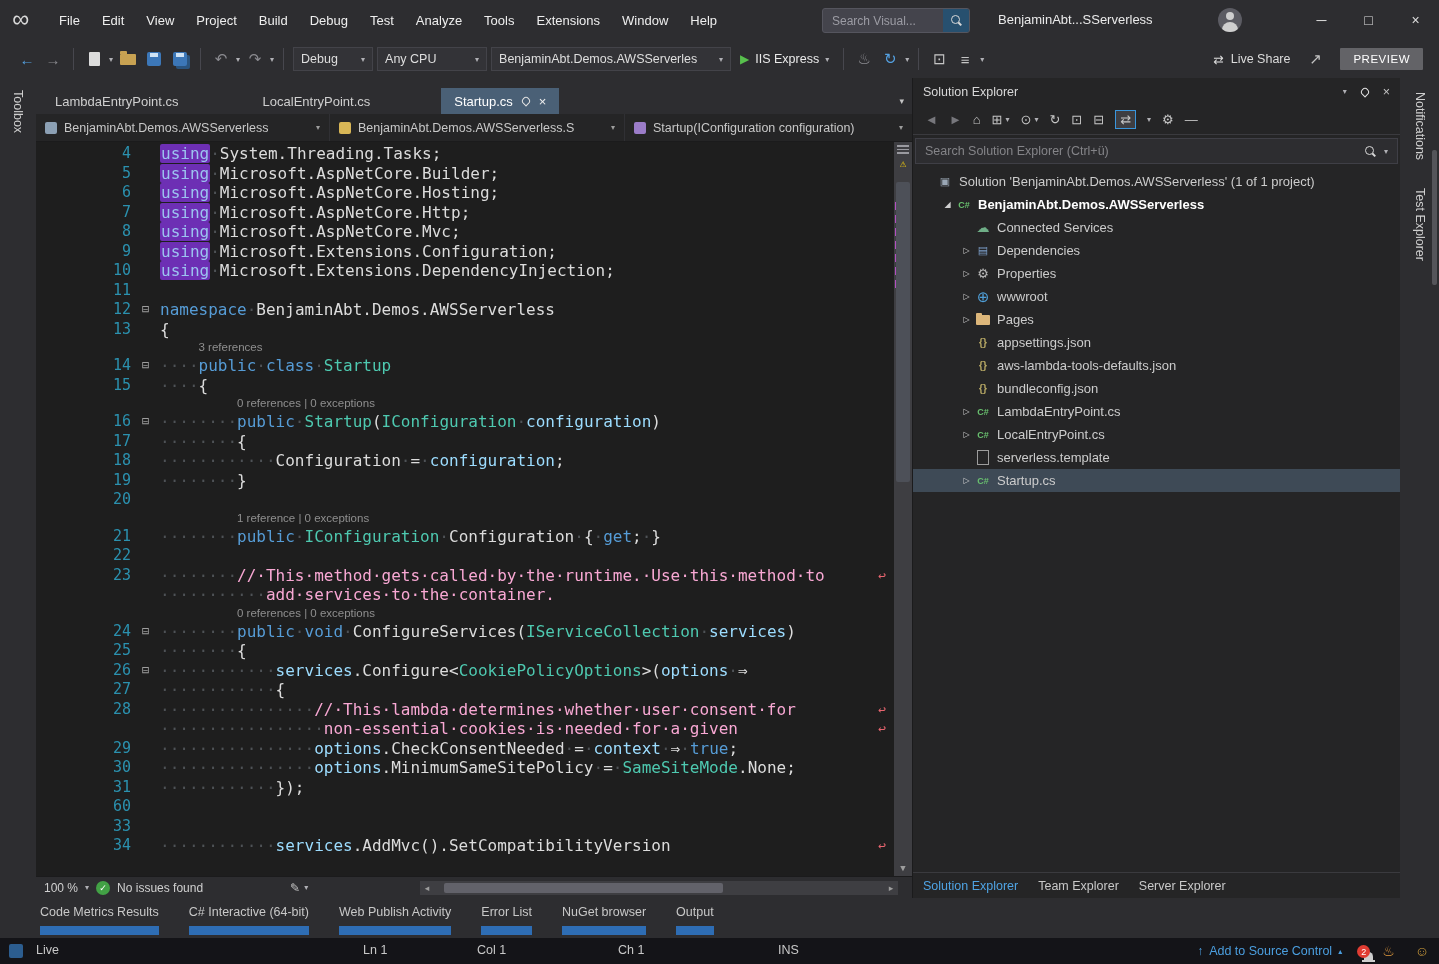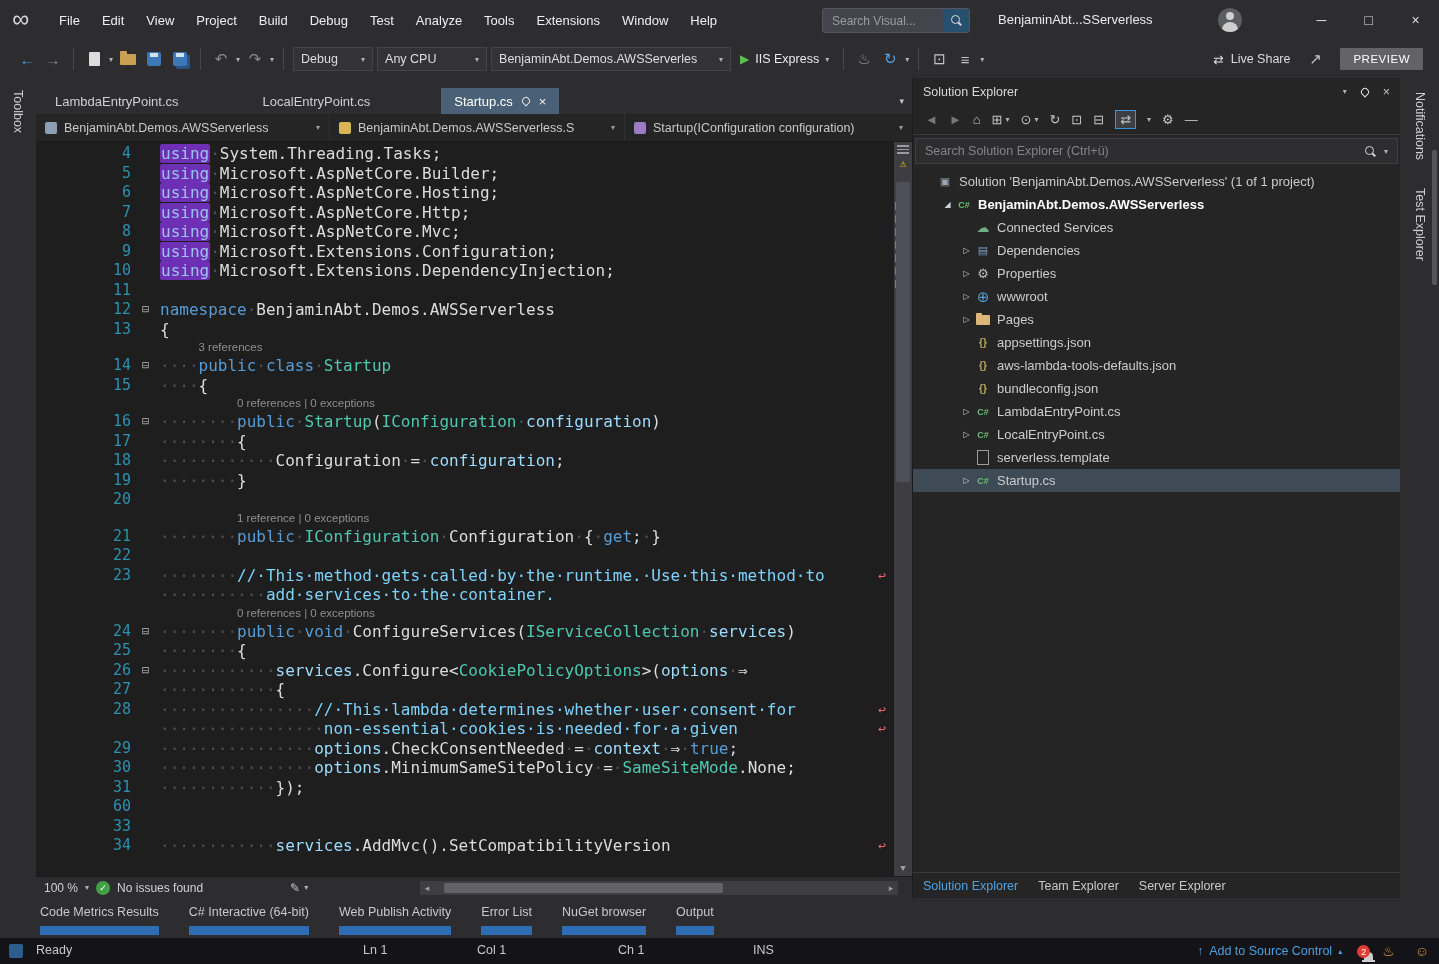--- a/index.html
+++ b/index.html
@@ -70,21 +70,21 @@
   .crow{display:flex;height:19.5px;line-height:19.5px;position:relative;white-space:pre}
   .lnum{width:95px;text-align:right;color:#2b91af;flex:none;font-size:15px}
   .lfold{width:29px;flex:none;text-align:center;color:#9d9d9d;font-size:12px;line-height:19.5px}
   .ltext{white-space:pre}
   .lens{height:17px;line-height:17px;font-family:"Liberation Sans",sans-serif;font-size:11.5px;color:#8f8f8f}
   .tk-k{color:#569cd6}
   .tk-ku{color:#9cc3f0;background:#6d2fb4;border-radius:2px;padding:0 1px}
   .tk-ty{color:#4ec9b0}
   .tk-pm{color:#9cdcfe}
   .tk-pl{color:#dcdcdc}
-  .tk-cm{color:#7dd3fc}
+  .tk-cm{color:#f9a8d4}
   .tk-ws{color:#4e5256}
   .tk-wr{position:absolute;right:8px;top:0;color:#e8656f;font-size:13px}
 
   .vscroll{position:absolute;right:0;top:0;width:18px;bottom:0;background:#3e3e42}
   .vs-grip{position:absolute;top:3px;left:3px;right:3px;height:10px;display:flex;flex-direction:column;gap:2px}
   .vs-grip i{display:block;height:1.5px;background:#9a9aa0}
   .vs-warn{position:absolute;top:15px;left:0;width:100%;text-align:center;color:#f2cc0c;font-size:11px}
   .vdashes{position:absolute;left:1px;top:60px;width:3px}
   .vdashes i{display:block;width:3px;height:8px;background:#b34fc0;margin-bottom:5px}
   .vs-thumb{position:absolute;left:2px;right:2px;top:40px;height:300px;background:#4d5058;border-radius:2px}
@@ -505,25 +505,25 @@
         <div class="bp-bar"></div>
       </div>
       <div class="bp-tab">
         <div class="bp-label">Output</div>
         <div class="bp-bar"></div>
       </div>
     </div>
 
   <div class="statusbar">
     <span class="sb-sq"></span>
-    <span class="sb-item" style="left:36px">Ready</span>
+    <span class="sb-item" style="left:36px">Live</span>
     <span class="sb-item" style="left:363px">Ln 1</span>
     <span class="sb-item" style="left:477px">Col 1</span>
     <span class="sb-item" style="left:618px">Ch 1</span>
-    <span class="sb-item" style="left:753px">INS</span>
+    <span class="sb-item" style="left:778px">INS</span>
     <div class="sb-right">
       <span class="sb-sc">
         <span class="up">↑</span>
         <span>Add to Source Control</span>
         <span class="cup">▴</span>
       </span>
       <span style="position:relative">
         <span class="bell"></span>
         <span class="badge">2</span>
       </span>

